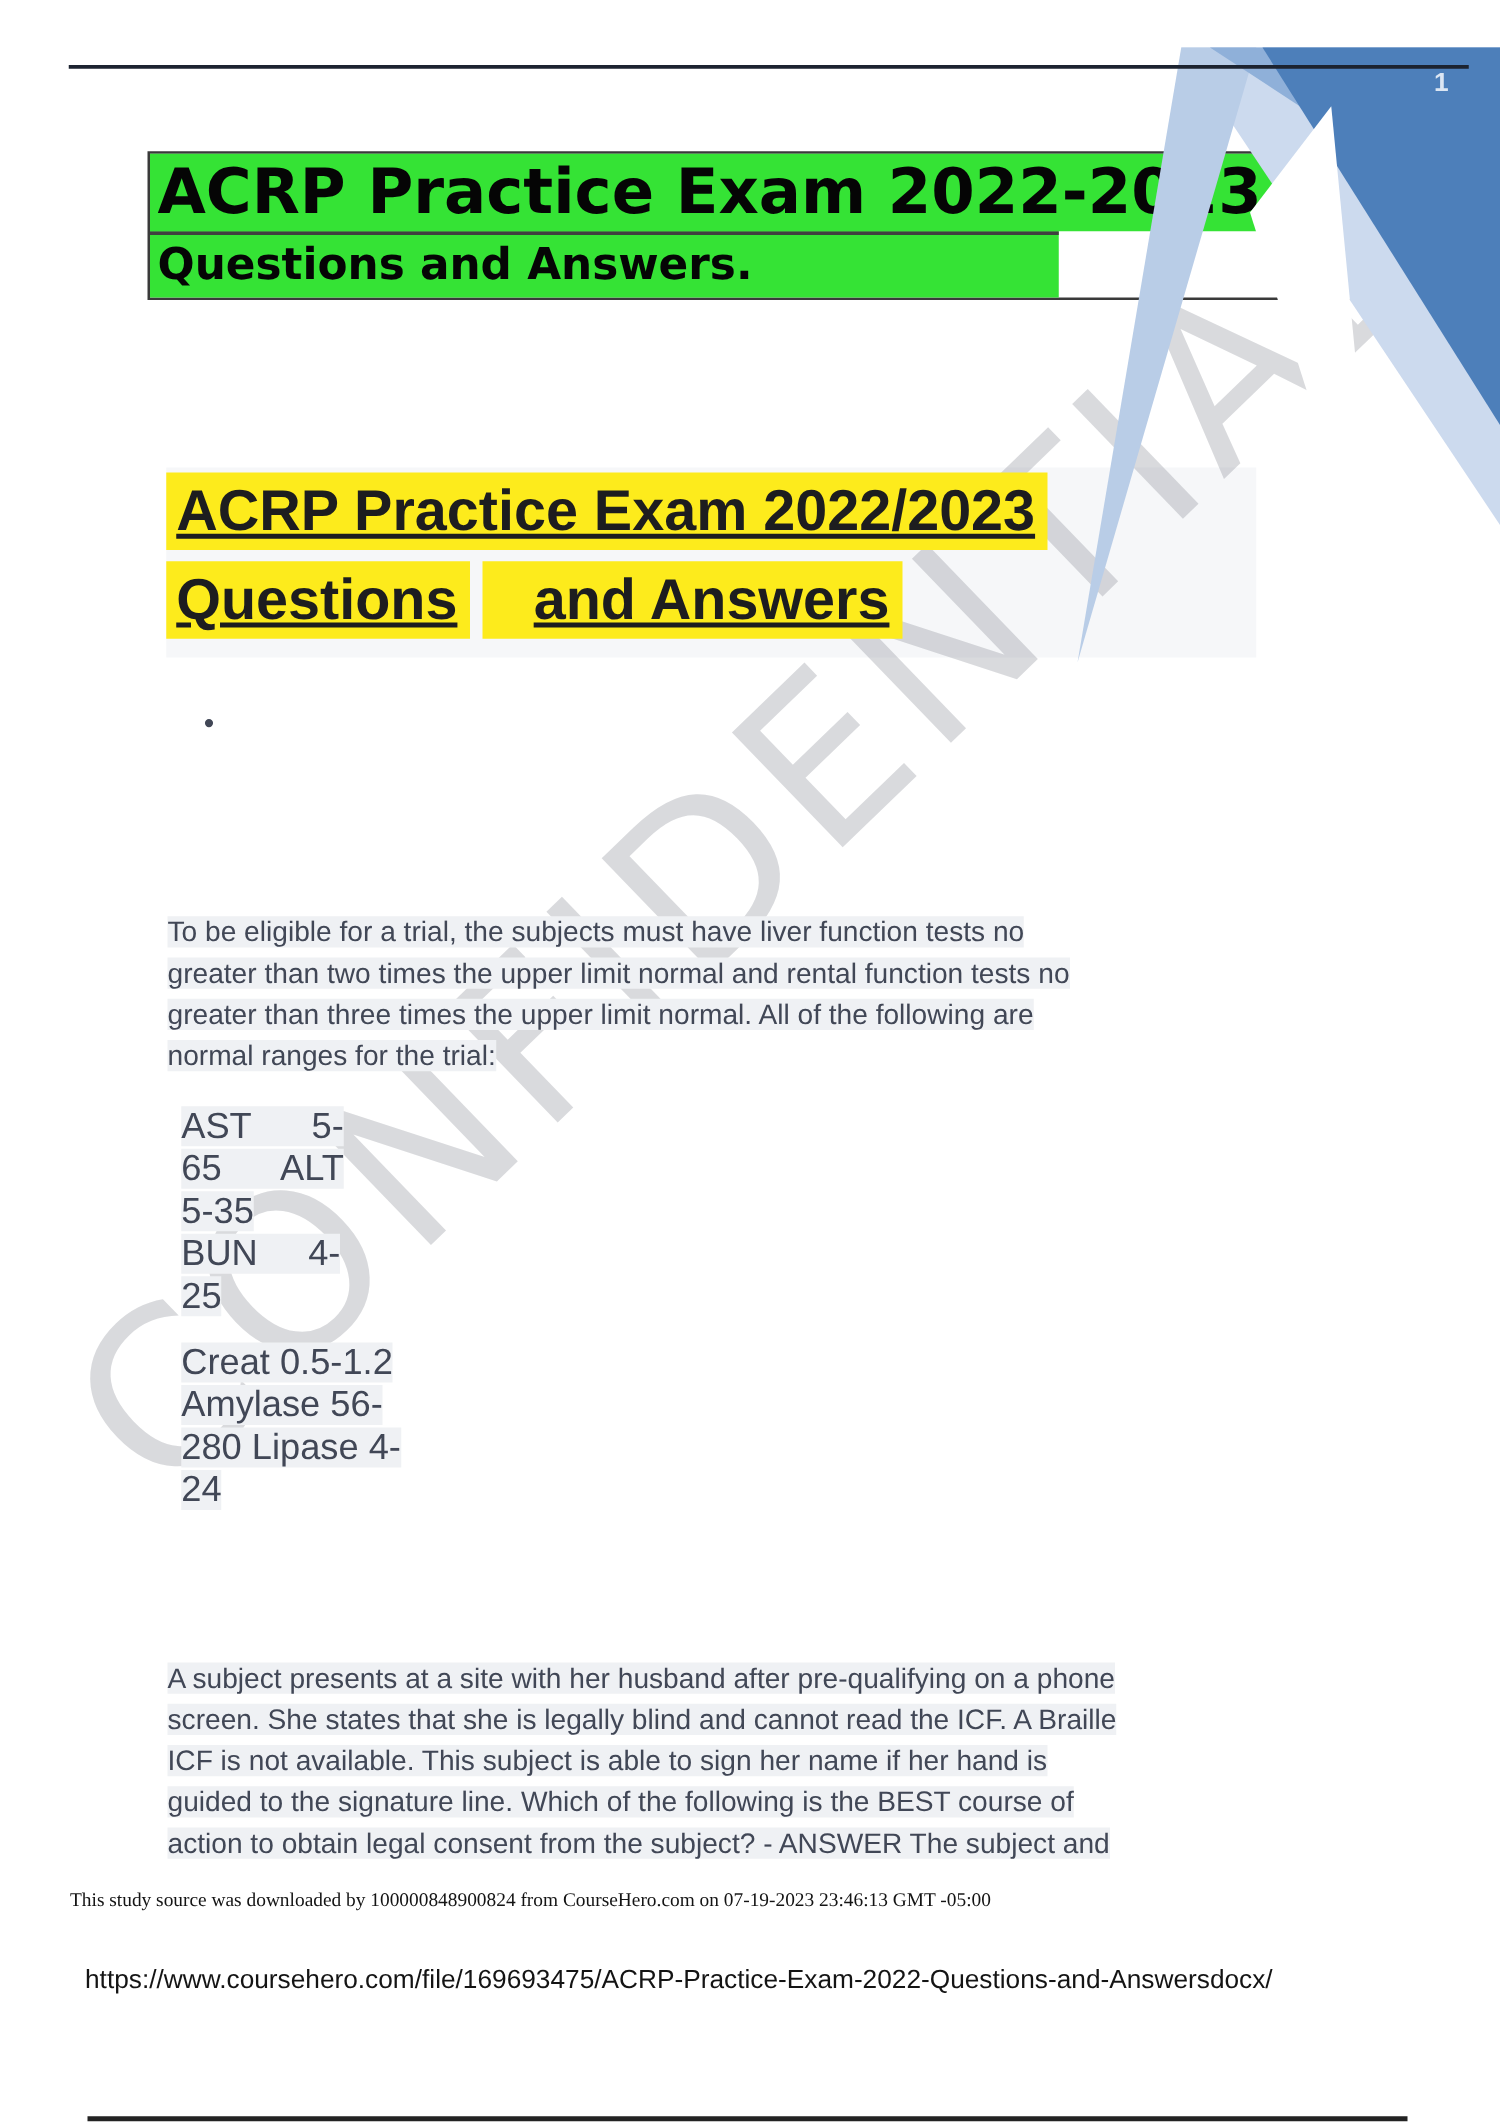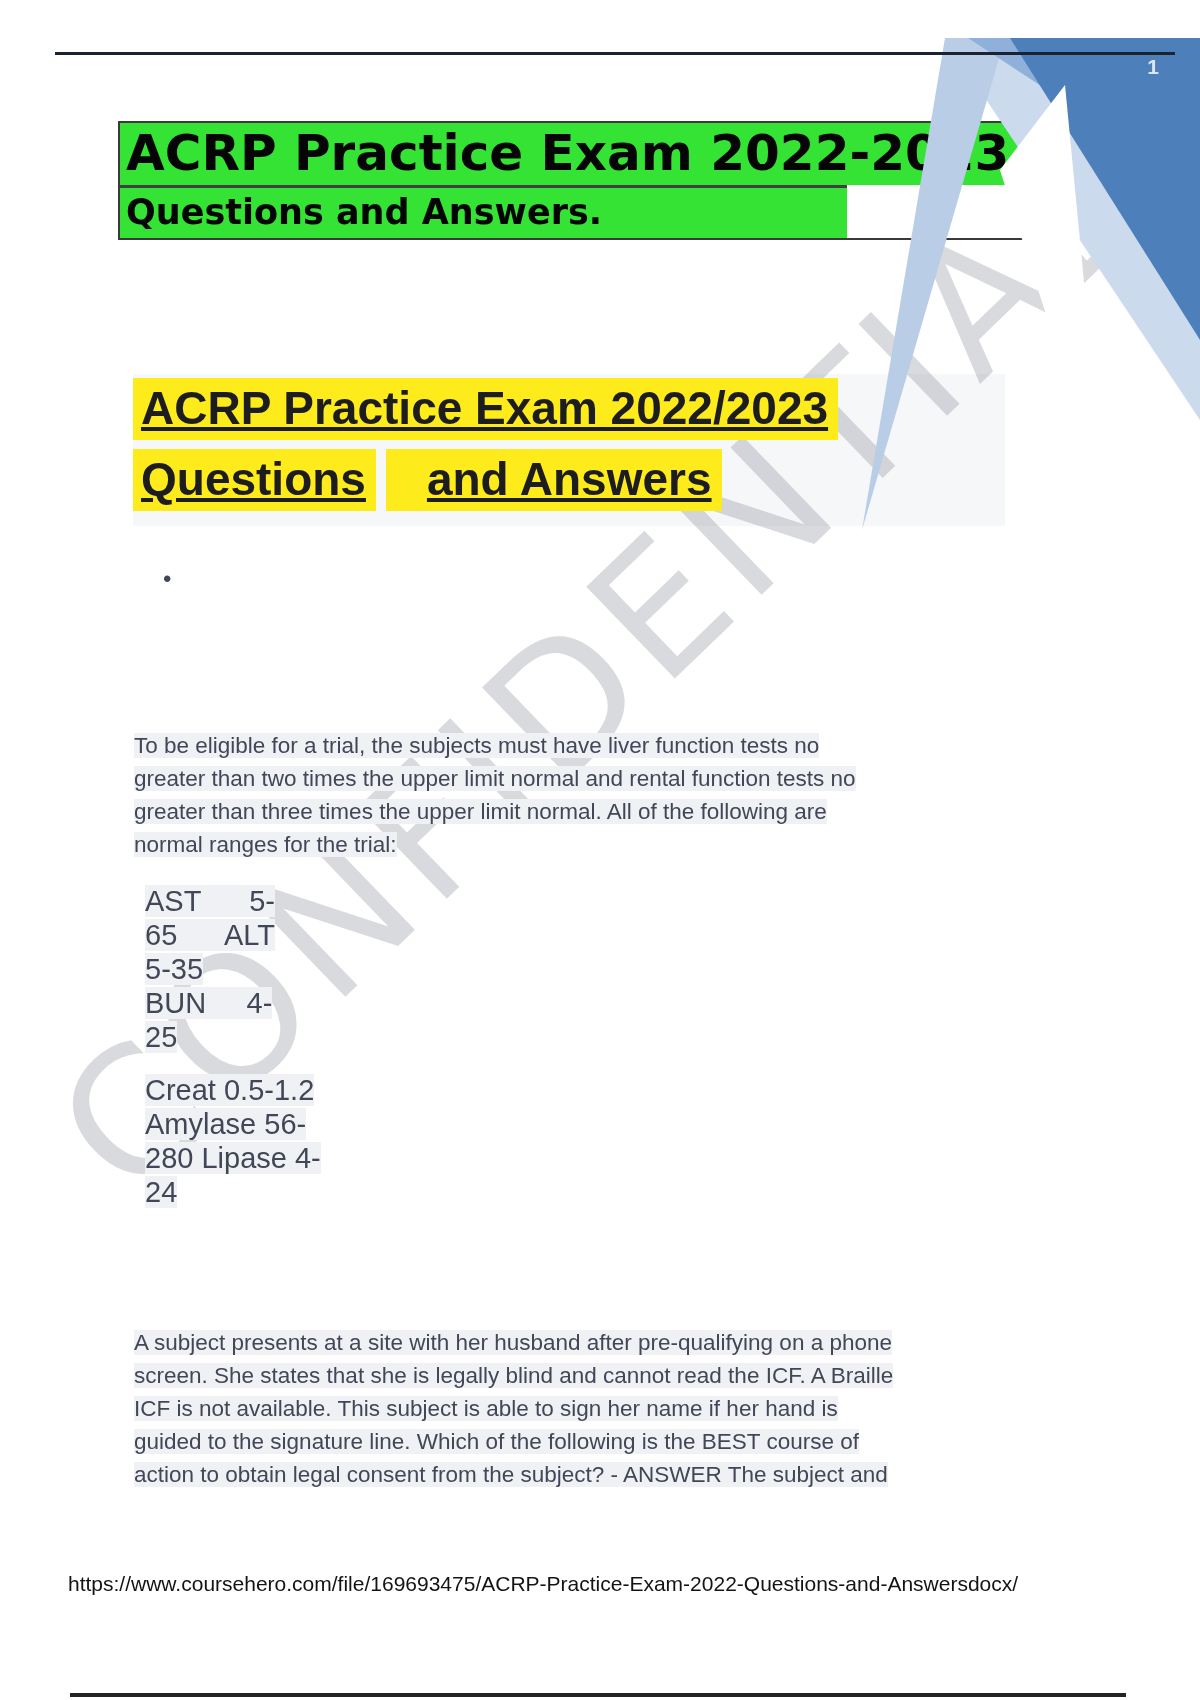--- a/index.html
+++ b/index.html
@@ -134,17 +134,18 @@
 
 
   <div class="abs body-text q3">
     <span class="hl">A subject presents at a site with her husband after pre-qualifying on a phone
 screen. She states that she is legally blind and cannot read the ICF. A Braille
 ICF is not available. This subject is able to sign her name if her hand is
 guided to the signature line. Which of the following is the BEST course of
 action to obtain legal consent from the subject? - ANSWER The subject and</span>
   </div>
 
+  <div class="abs footer-note">This study source was downloaded by 100000848900824 from CourseHero.com on 07-19-2023 23:46:13 GMT -05:00</div>
   <a class="abs footer-url" href="#">https://www.coursehero.com/file/169693475/ACRP-Practice-Exam-2022-Questions-and-Answersdocx/</a>
 
   <div class="abs bottom-rule"></div>
 
 </div>
 
 </body></html>

